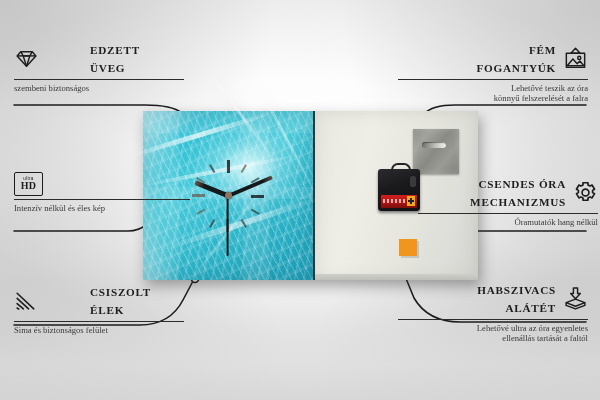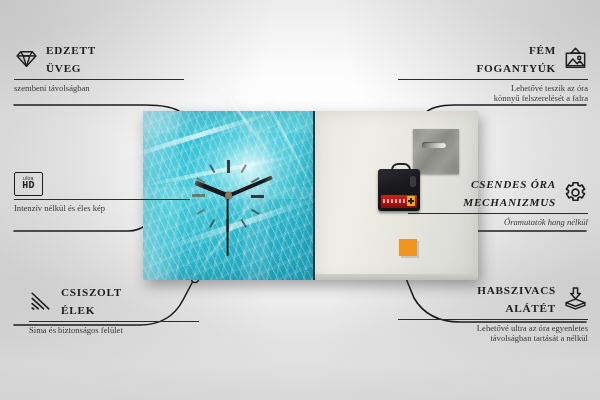--- a/index.html
+++ b/index.html
@@ -100,40 +100,40 @@
     box-shadow:2px 2px 0 rgba(120,120,112,.28);}
 
   
   .callout{position:absolute;z-index:4;color:#1d1d1d;}
   .co-head{display:flex;align-items:center;gap:7px;}
   .co-title{font-size:11.2px;letter-spacing:.75px;line-height:13.4px;font-weight:700;
     font-family:"Liberation Serif", serif;white-space:nowrap;}
   .co-rule{height:1px;background:#2b2b2b;margin:3px 0 3px;}
   .co-desc{font-size:8.6px;line-height:10.4px;color:#3a3a3a;white-space:nowrap;}
   .left .co-head{justify-content:flex-start;}
-  .left .co-title{text-align:left;}
+  .left .co-title{text-align:left;margin-left:44px;}
   .left .co-desc{text-align:left;}
   .right{text-align:right;}
   .right .co-head{justify-content:flex-end;}
   .right .co-title{text-align:right;}
   .right .co-desc{text-align:right;}
   .ico{width:25px;height:25px;flex:0 0 25px;display:block;}
   .ico svg{display:block;width:25px;height:25px;}
 
   
   .hdbadge{width:27px;height:22px;flex:0 0 27px;border:1.3px solid #1d1d1d;border-radius:2px;
     display:flex;flex-direction:column;align-items:center;justify-content:center;line-height:1;}
   .hdbadge .u{font-size:4.6px;letter-spacing:.3px;font-family:"Liberation Sans",sans-serif;}
-  .hdbadge .h{font-size:10px;font-weight:700;font-family:Liberation Mono, monospace;letter-spacing:.3px;}
+  .hdbadge .h{font-size:10px;font-weight:700;font-family:Liberation Serif, serif;letter-spacing:.3px;}
 
   #c-glass{left:14px;top:40px;width:170px;}
   #c-print{left:14px;top:172px;width:176px;}
-  #c-edges{left:29px;top:282px;width:170px;}
+  #c-edges{left:14px;top:282px;width:170px;}
   #c-handles{right:12px;top:40px;width:190px;}
-  #c-mech{right:12px;top:174px;width:180px;font-style:italic;}
+  #c-mech{right:2px;top:174px;width:180px;}
   #c-foam{right:12px;top:280px;width:190px;}
 
   #wires{position:absolute;inset:0;z-index:2;pointer-events:none;}
 </style>
 </head>
 <body>
 
 <div id="stage">
 
   <svg id="wires" viewBox="0 0 600 400">
@@ -243,21 +243,21 @@
           <path d="M8.8 9.5 L15.2 9.5"></path>
             </g>
           </svg>
       </span>
       <span>
         <span class="co-title">EDZETT</span><br>
         <span class="co-title">ÜVEG</span>
       </span>
     </div>
     <div class="co-rule"></div>
-    <div class="co-desc">szembeni távolságban</div>
+    <div class="co-desc">szembeni biztonságos</div>
   </div>
 
   <div class="callout left" id="c-print">
     <div class="co-head">
       <span class="hdbadge">
         <span class="u">ultra</span>
         <span class="h">HD</span>
       </span>
     </div>
     <div class="co-rule"></div>
@@ -337,16 +337,16 @@
             <g fill="none" stroke="#1d1d1d" stroke-width="1.4" stroke-linejoin="round">
           <path d="M10 2 h4 v5.2 h2.6 L12 12.2 7.4 7.2 H10 Z"></path>
           <path d="M12 12.6 L21 16 L12 19.4 L3 16 Z"></path>
           <path d="M3 16 v2.6 L12 22 l9-3.4 V16"></path>
         </g>
           </svg>
       </span>
     </div>
     <div class="co-rule"></div>
     <div class="co-desc">Lehetővé ultra az óra egyenletes</div>
-    <div class="co-desc">távolságban tartását a nélkül</div>
+    <div class="co-desc">ellenállás tartását a faltól</div>
   </div>
 
 </div>
 
 </body></html>

